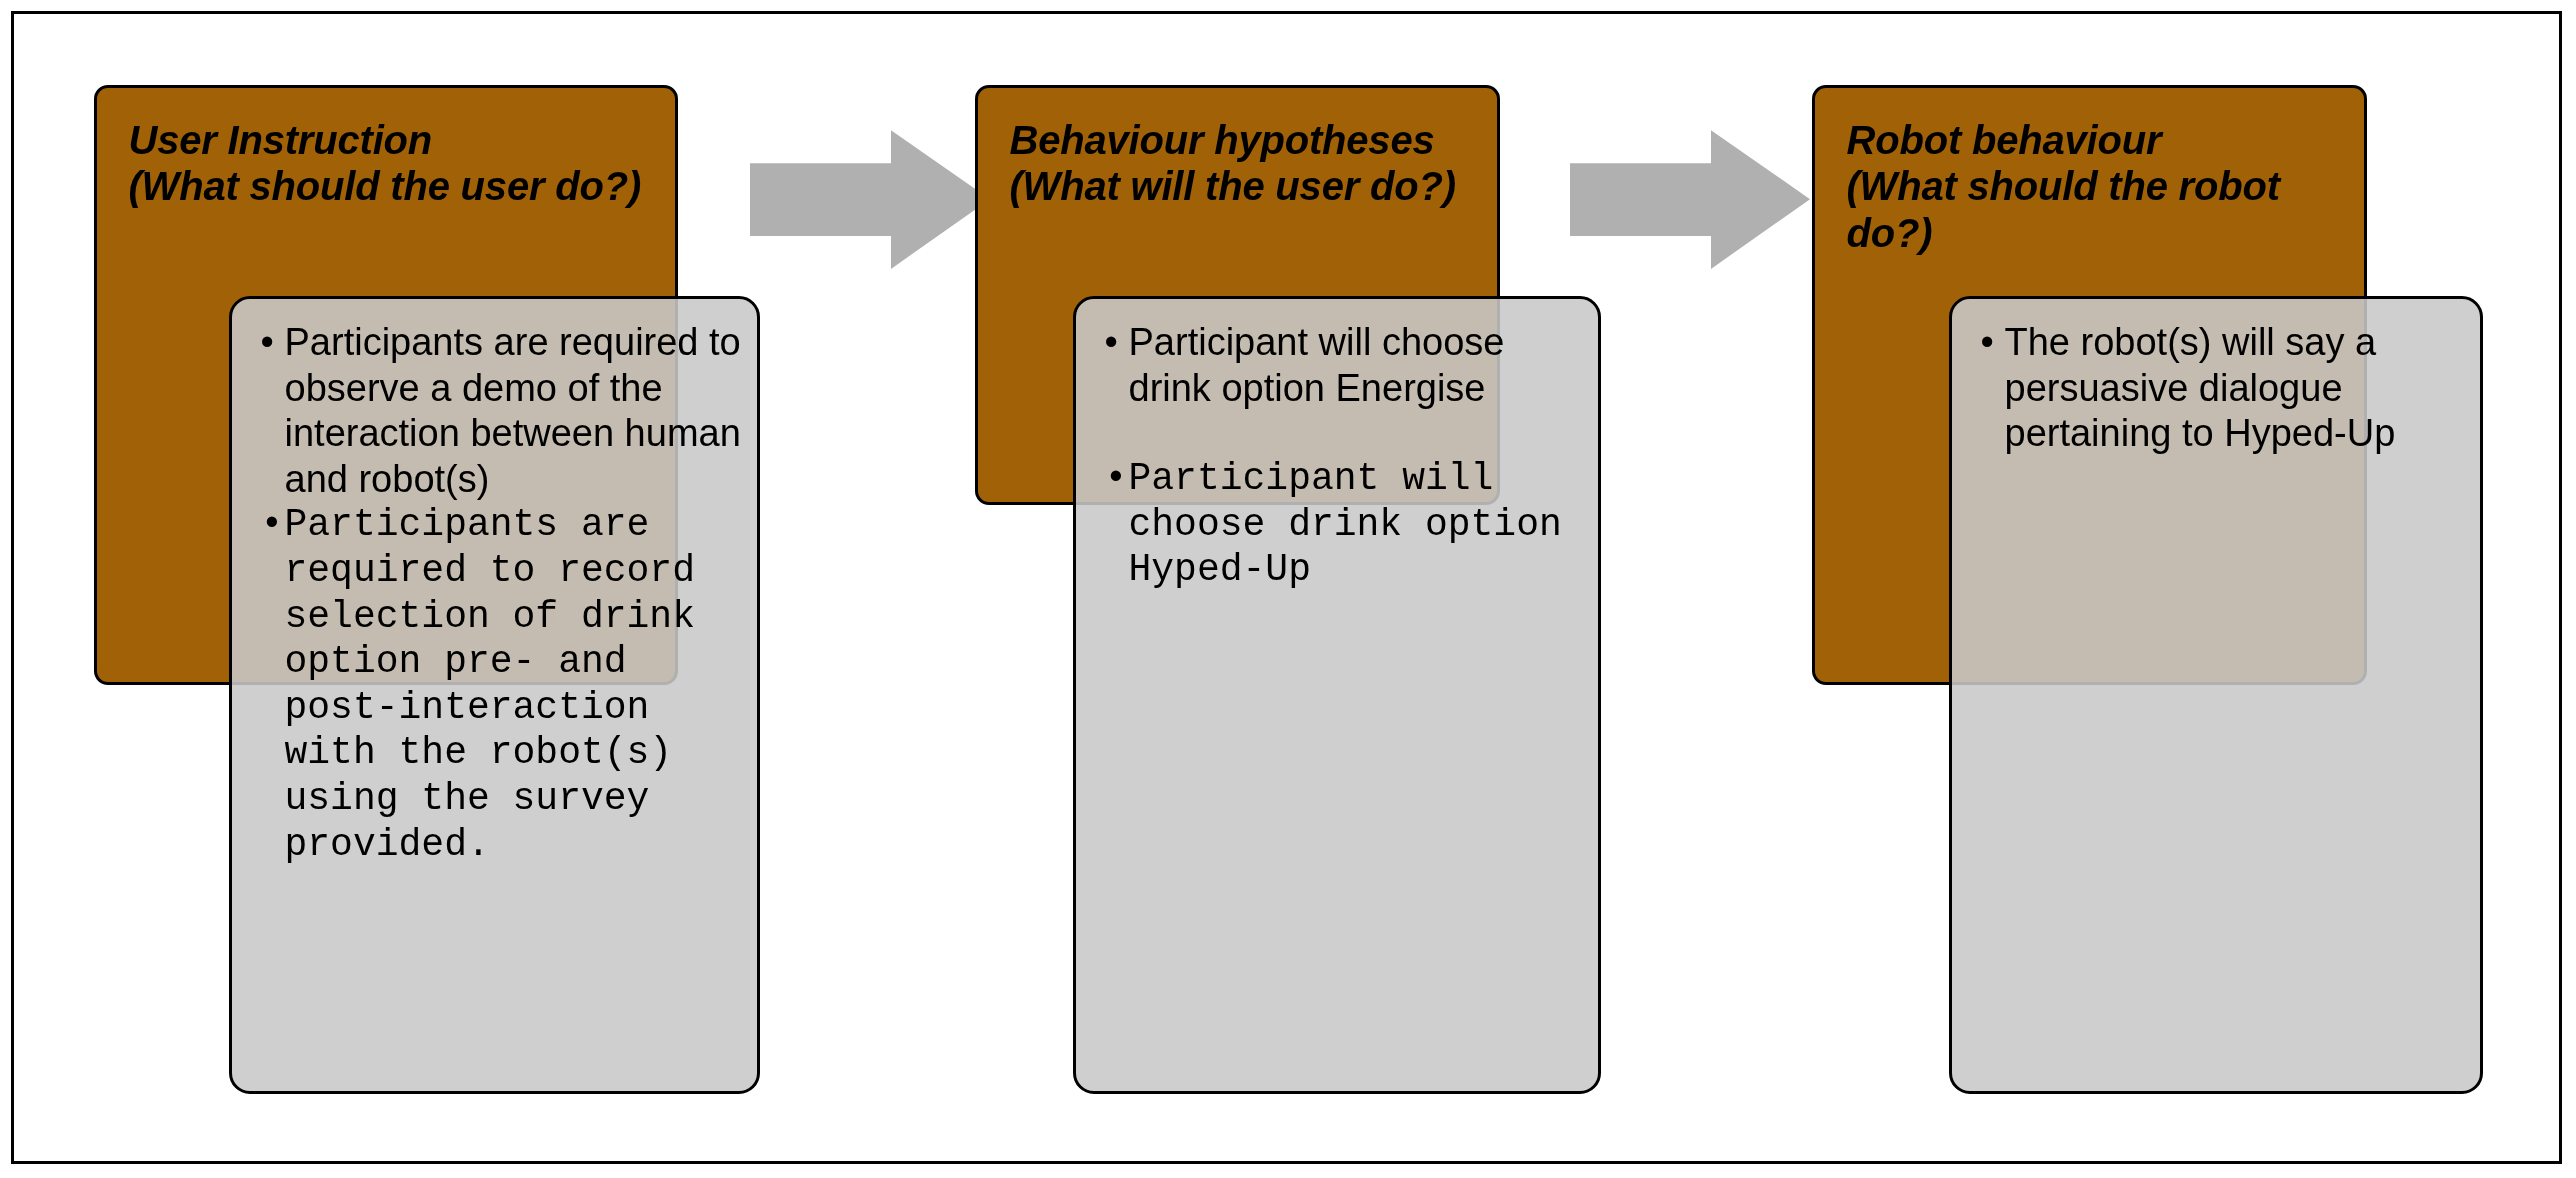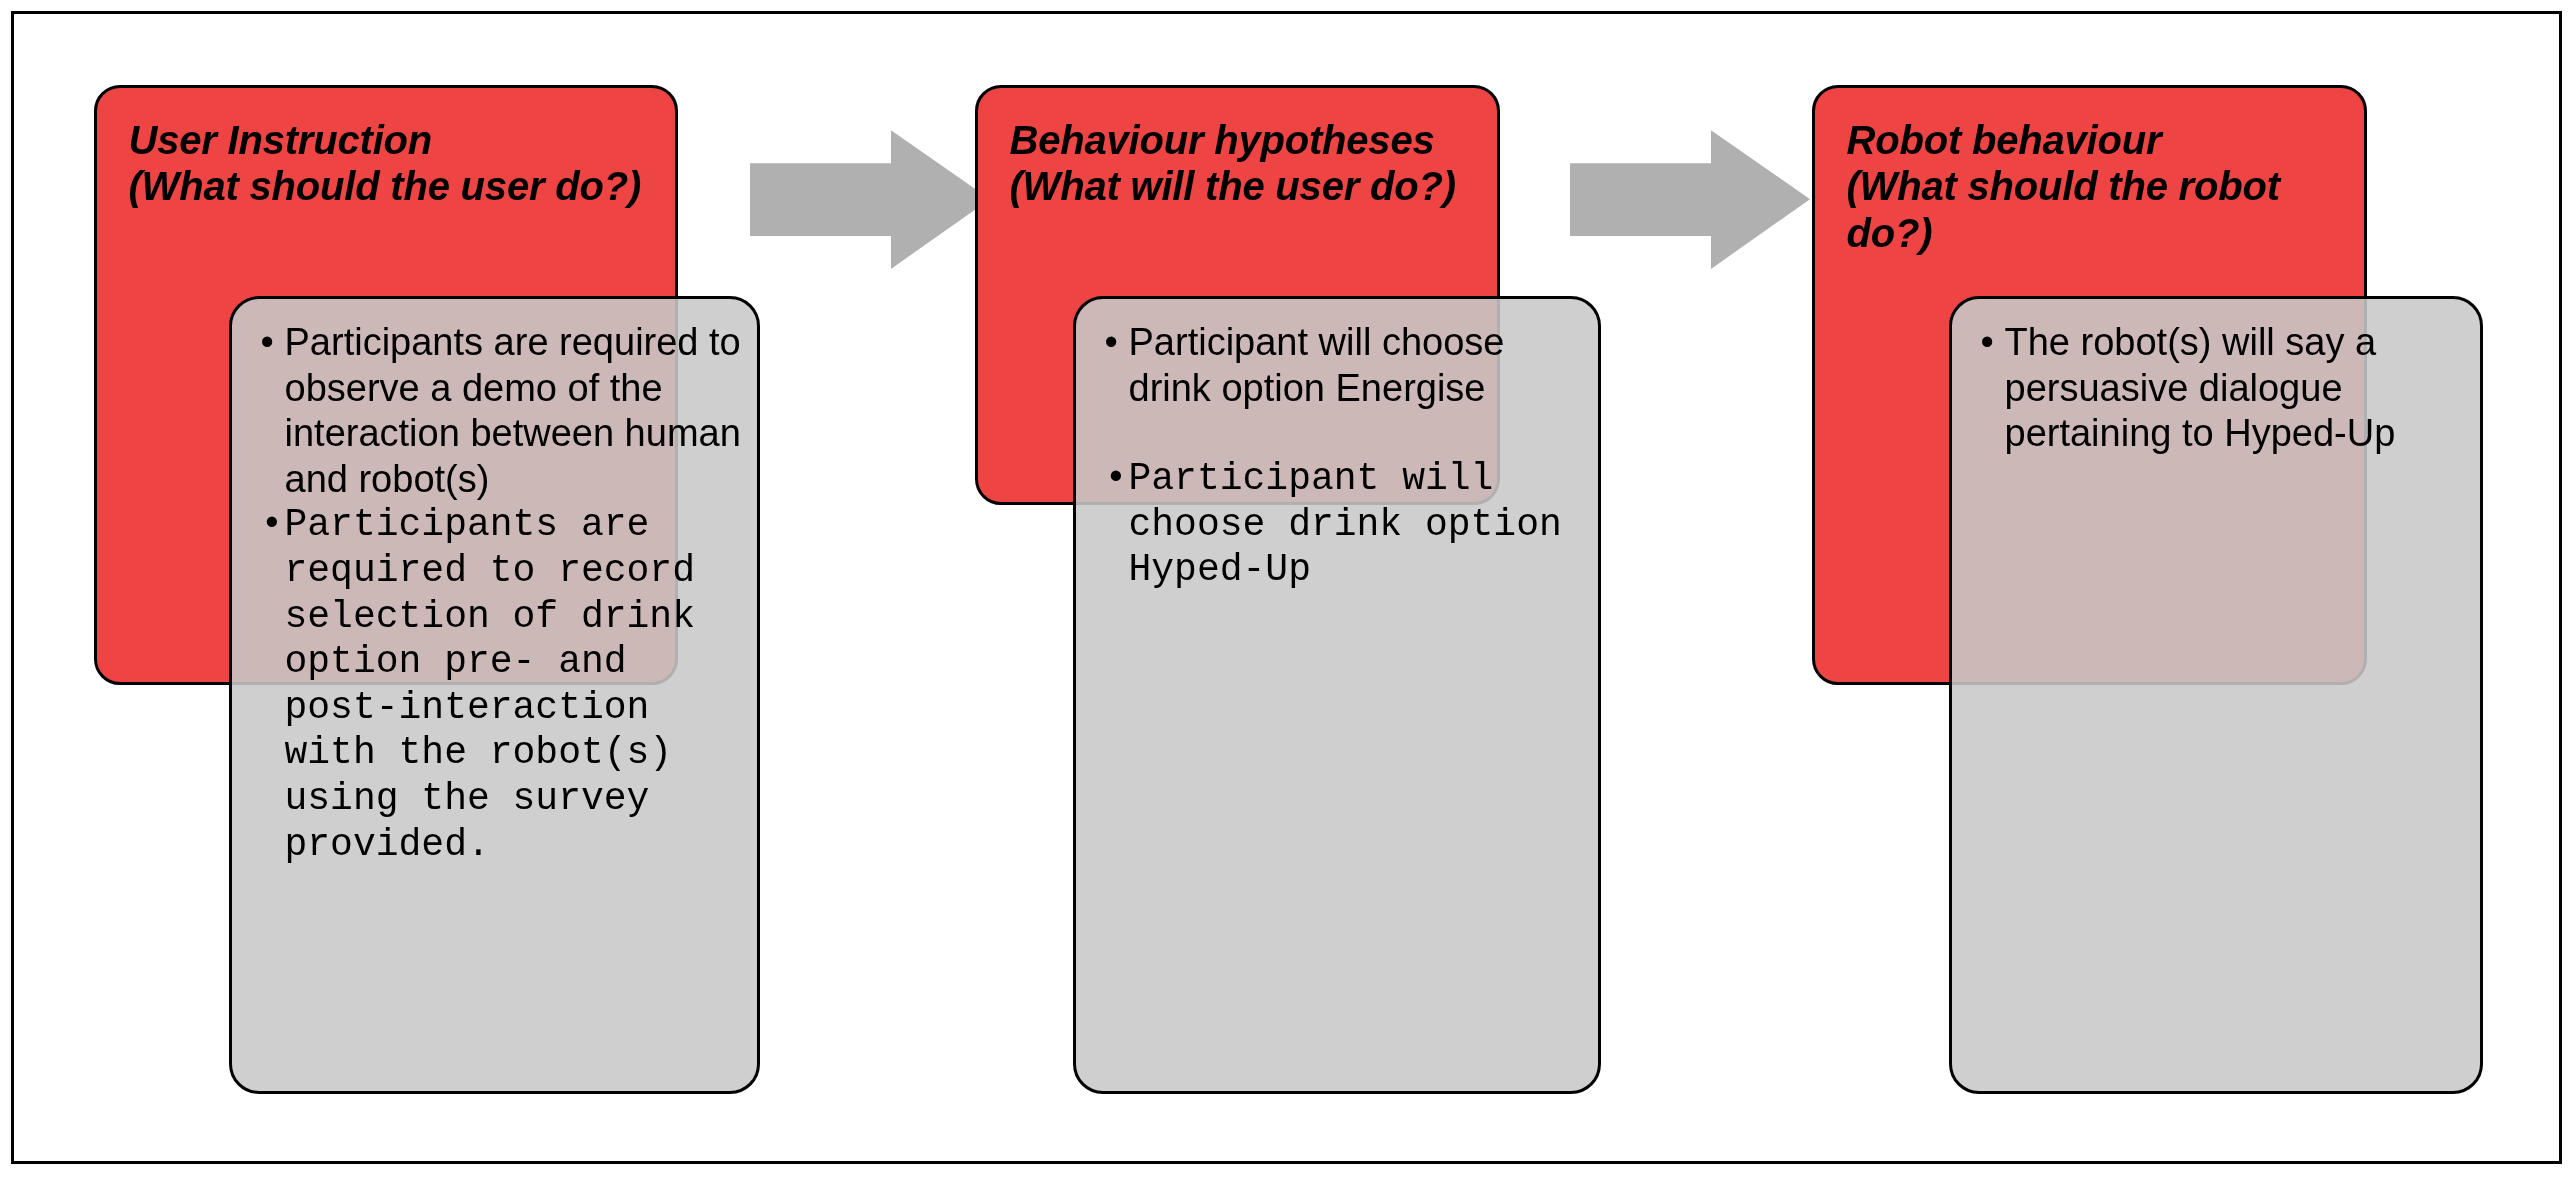--- a/index.html
+++ b/index.html
@@ -37,23 +37,23 @@
     position: absolute;
     left: 0;
     top: 0;
     width: 2576px;
     height: 1179px;
   }
 
   
   .header-card {
     position: absolute;
-    background: #ef4444;
+    background: #a16207;
     border: 3.8px solid #000000;
-    border-radius: 26px;
+    border-radius: 14px;
     box-sizing: border-box;
   }
   .header-title {
     position: absolute;
     left: 31.5px;
     top: 28.5px;
     right: 18px;
     font-style: italic;
     font-weight: bold;
     font-size: 40px;
@@ -61,21 +61,21 @@
     color: #000000;
     white-space: pre-line;
     letter-spacing: -0.2px;
   }
 
   
   .body-card {
     position: absolute;
     background: rgba(200, 200, 200, 0.88);
     border: 3.8px solid #000000;
-    border-radius: 30px;
+    border-radius: 21px;
     box-sizing: border-box;
   }
   .bullet-list {
     position: absolute;
     left: 25.5px;
     top: 21px;
     right: 13.5px;
     margin: 0;
     padding: 0;
     list-style: none;

